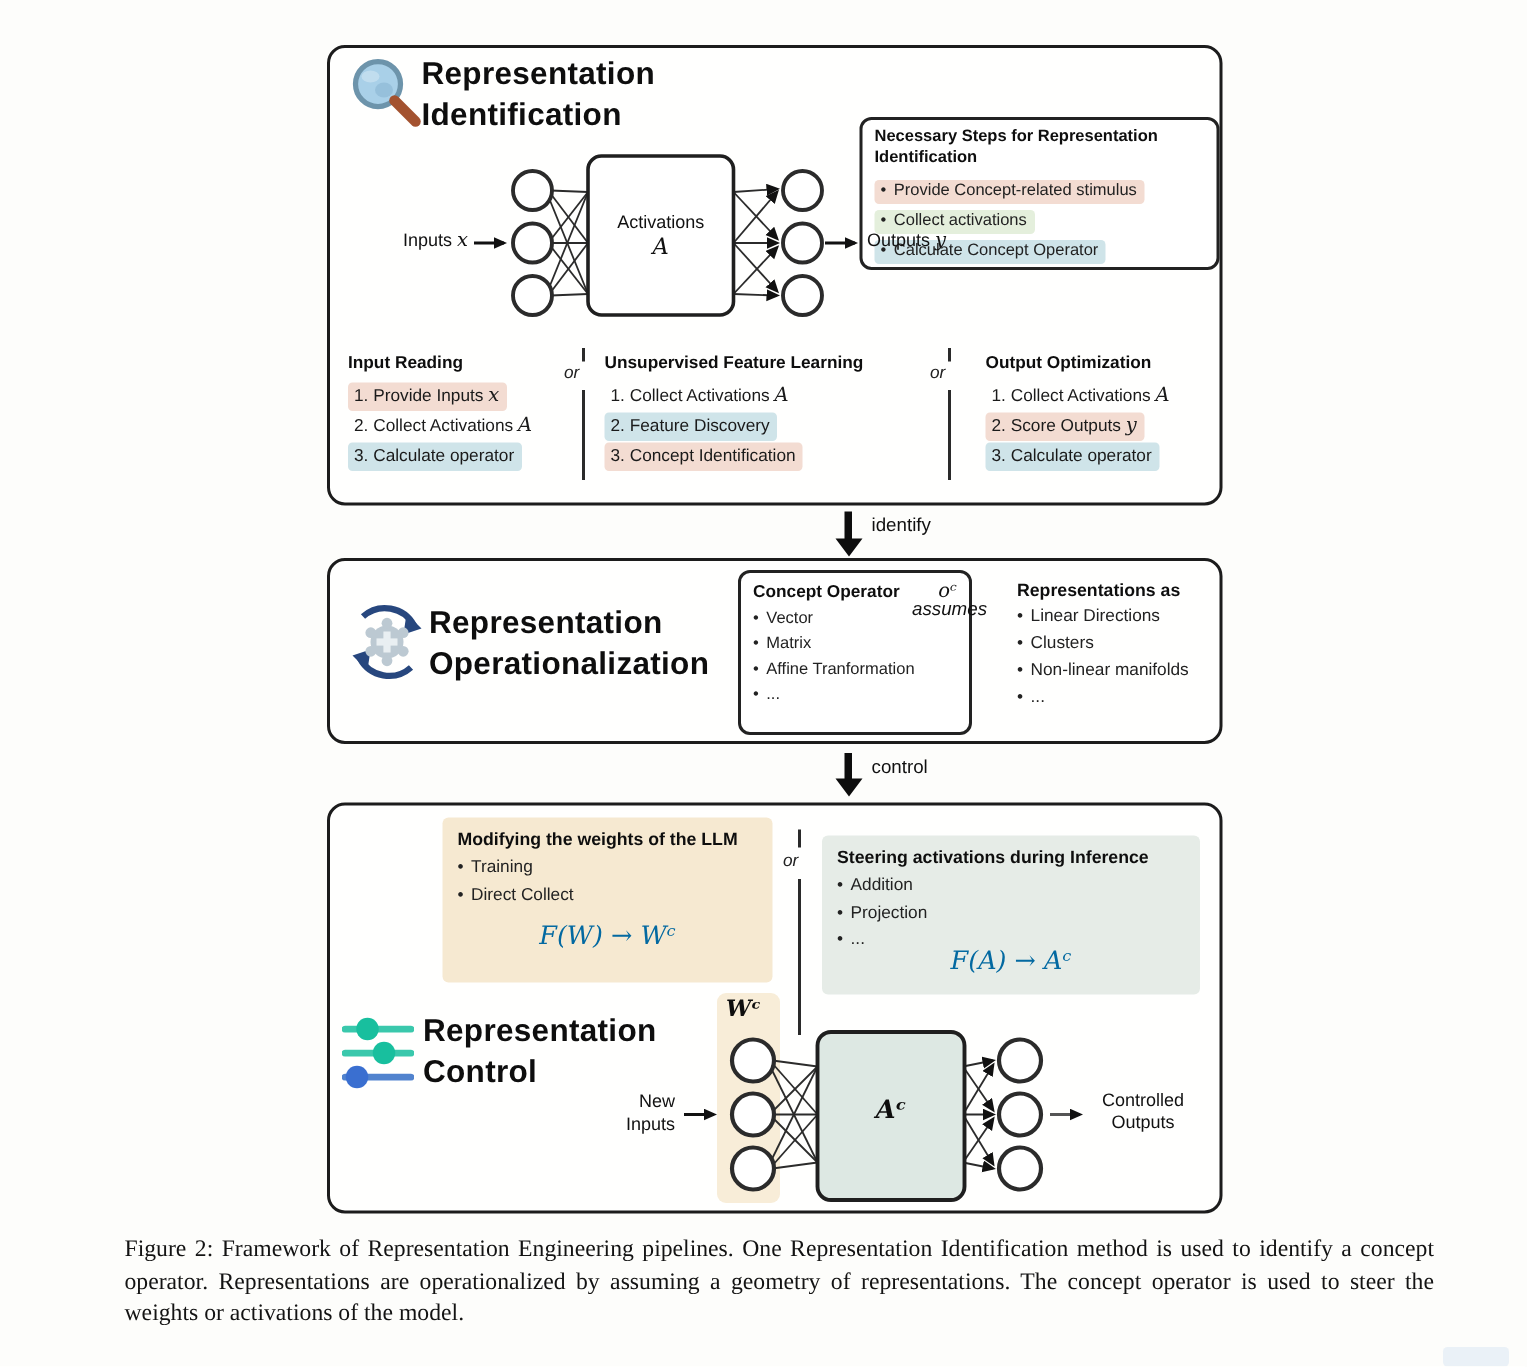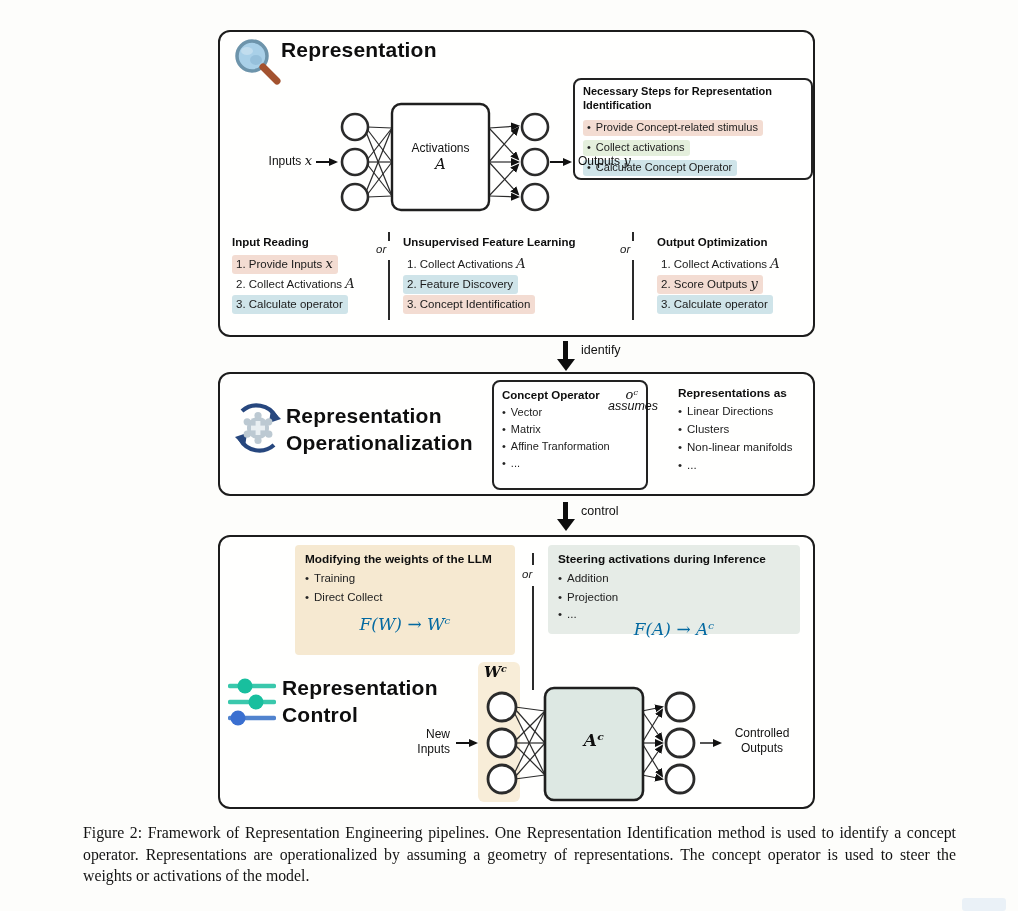--- a/index.html
+++ b/index.html
@@ -46,20 +46,21 @@
 
   <svg class="abs" style="left:230px;top:36px;" width="54" height="54" viewBox="0 0 54 54">
     <circle cx="22" cy="20" r="15" fill="#a9d0e8" stroke="#6d94ab" stroke-width="3.5"></circle>
     <ellipse cx="17" cy="15" rx="6" ry="4" fill="#c3deee" opacity="0.9"></ellipse>
     <ellipse cx="26" cy="24" rx="6" ry="5" fill="#8fb9d6" opacity="0.7"></ellipse>
     <line x1="33" y1="31" x2="47" y2="45" stroke="#a3522f" stroke-width="7" stroke-linecap="round"></line>
   </svg>
 
   <div class="abs h1" style="left:281px;top:36px;">
     <div>Representation</div>
+    <div>Identification</div>
   </div>
 
   <div class="subbox" style="left:573px;top:38px;width:240px;height:102px;margin-top:40px;">
     <div class="bxtitle" style="font-size:11px;line-height:13.5px;">Necessary Steps for Representation Identification</div>
     <div style="margin-top:4px;">
       <span class="bullet hlspan hl-pink">Provide Concept-related stimulus</span>
       <span class="bullet hlspan hl-green">Collect activations</span>
       <span class="bullet hlspan hl-teal">Calculate Concept Operator</span>
     </div>
   </div>
@@ -213,21 +214,21 @@
     <div class="bxtitle" style="font-size:11.8px;">Modifying the weights of the LLM</div>
     <span class="bullet">Training</span>
     <span class="bullet">Direct Collect</span>
     <div class="formula">F(W) → Wᶜ</div>
   </div>
 
   <div class="divline" style="left:532px;top:553px;height:12px;"></div>
   <div class="orlbl" style="left:522px;top:568px;">or</div>
   <div class="divline" style="left:532px;top:586px;height:104px;"></div>
 
-  <div class="optbox" style="left:548px;top:545px;width:252px;height:89px;background:var(--sage-box,#e6ece7);">
+  <div class="optbox" style="left:548px;top:557px;width:252px;height:106px;background:var(--sage-box,#e6ece7);">
     <div class="bxtitle" style="font-size:11.8px;">Steering activations during Inference</div>
     <span class="bullet">Addition</span>
     <span class="bullet">Projection</span>
     <span class="bullet" style="margin-top:4px;">...</span>
     <div class="formula" style="margin-top:-2px;">F(A) → Aᶜ</div>
   </div>
 
   <svg class="abs" style="left:228px;top:676px;" width="48" height="52" viewBox="0 0 48 52">
     <line x1="2" y1="10" x2="46" y2="10" stroke="#18bf9e" stroke-width="4.5" stroke-linecap="round" opacity="0.85"></line>
     <circle cx="17" cy="10" r="7.5" fill="#18bf9e"></circle>

